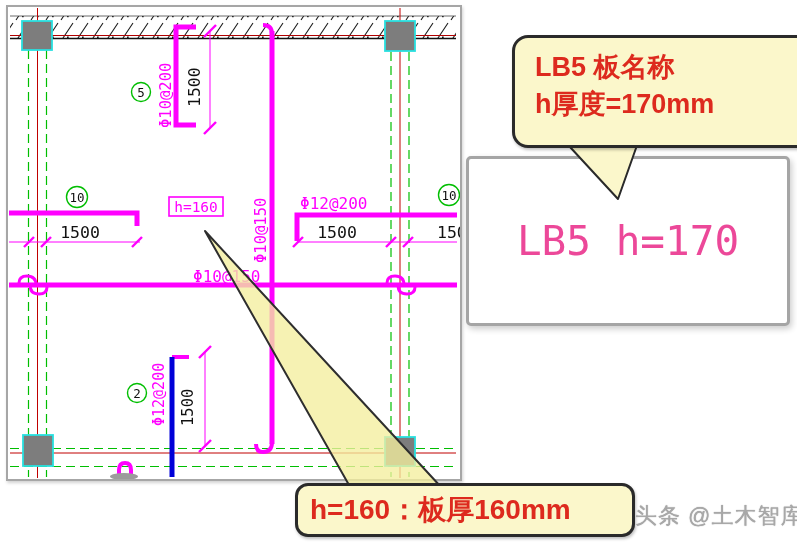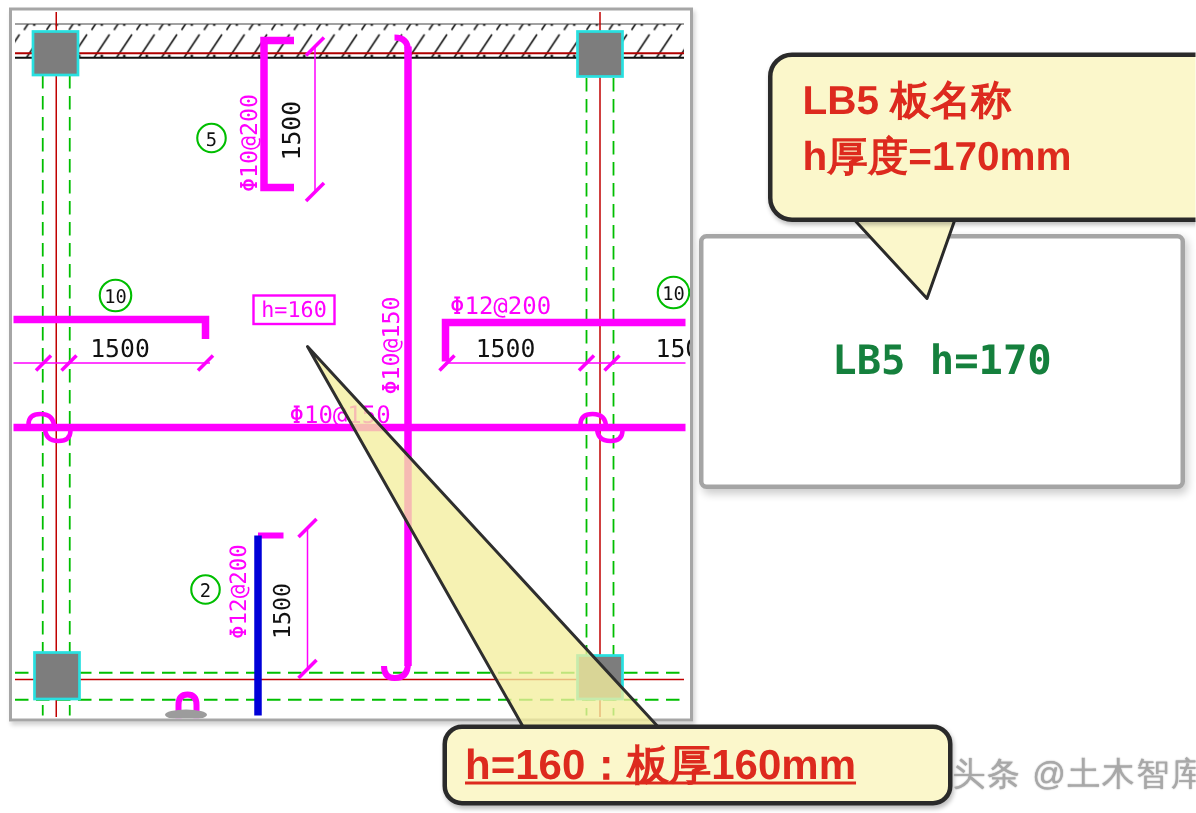--- a/index.html
+++ b/index.html
@@ -16,35 +16,35 @@
   .drawing-panel svg{display:block;}
   .cadtxt{font-family:"DejaVu Sans Mono", monospace;}
   
   .cad-note-box{
     position:absolute;left:466px;top:156px;width:318px;height:164px;
     background:#ffffff;border:3px solid #a5a5a5;border-radius:5px;z-index:2;
     box-shadow:2px 3px 6px rgba(0,0,0,0.2);
     display:flex;flex-direction:column;justify-content:center;align-items:center;
   }
   .cad-note-line{
-    font-family:"DejaVu Sans Mono", monospace;color:#15803d;
-    font-size:27px;line-height:56px;white-space:nowrap;font-weight:bold;
+    font-family:"DejaVu Sans Mono", monospace;color:#ec4899;
+    font-size:41px;line-height:56px;white-space:nowrap;font-weight:normal;
   }
   
   .overlay{position:absolute;left:0;top:0;z-index:3;pointer-events:none;}
   
   .callout{
     position:absolute;background:#fbf7cb;border:3px solid #2a2a2a;
     border-radius:16px;z-index:4;color:#dd2a1e;font-weight:bold;
     box-shadow:1px 2px 3px rgba(0,0,0,0.25);
   }
   .callout-top{left:512px;top:35px;width:276px;height:96px;padding:11px 0 0 20px;
     font-size:27px;line-height:37px;}
   .callout-bottom{left:295px;top:483px;width:322px;height:48px;border-radius:13px;
-    font-size:28px;line-height:48px;padding-left:12px;white-space:nowrap;text-decoration:underline;}
+    font-size:28px;line-height:48px;padding-left:12px;white-space:nowrap;}
   
   .watermark{
     position:absolute;left:635px;top:501px;z-index:5;color:#a8a8a8;
     font-size:22px;letter-spacing:1px;white-space:nowrap;
     text-shadow:0 0 1px #8d8d8d;
   }
 </style>
 </head>
 <body>
 

